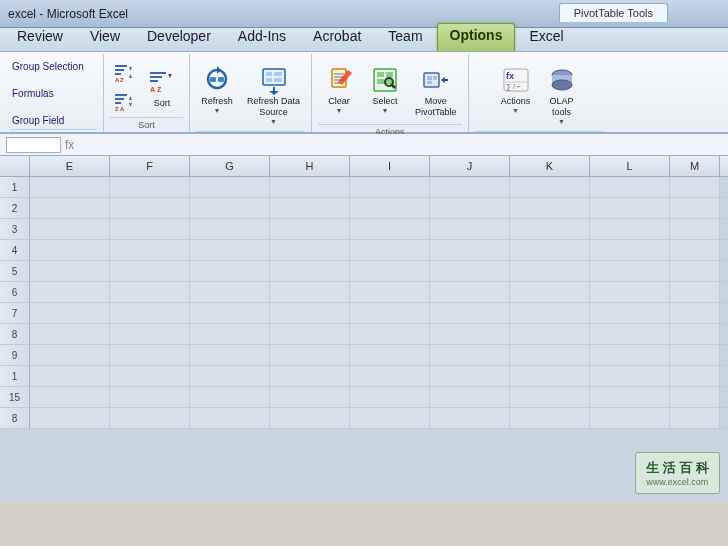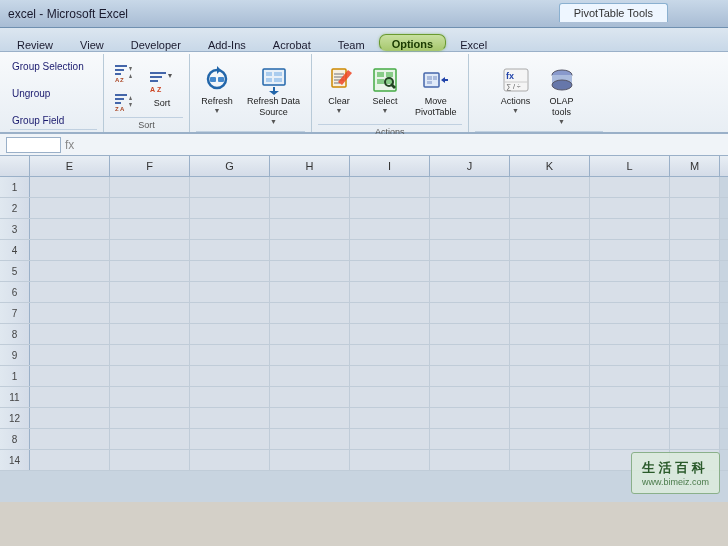--- a/index.html
+++ b/index.html
@@ -25,37 +25,36 @@
     .ribbon-tabs {
       background: linear-gradient(to bottom, #dce6f0, #c8d8e8);
       height: 24px;
       display: flex;
       align-items: flex-end;
       padding-left: 4px;
       border-bottom: 1px solid #9ab0c8;
       position: relative;
     }
     .ribbon-tab {
-      padding: 3px 12px 0;
-      font-size: 11px;
+      padding: 3px 12px 7px;
+      font-size: 14px;
       color: #1a1a2e;
       cursor: pointer;
       border: 1px solid transparent;
       border-bottom: none;
       border-radius: 3px 3px 0 0;
       background: transparent;
       margin-right: 1px;
     }
     .ribbon-tab.active {
       background: linear-gradient(to bottom, #ffffff, #f0f4f8);
       border-color: #9ab0c8;
       border-bottom: 1px solid #f0f4f8;
       font-weight: 600;
       color: #000;
-      border-radius: 7px;
     }
     .ribbon-tab.highlighted {
       background: linear-gradient(to bottom, #c8e0a0, #a8c870);
       border-color: #6a9a30;
       border-bottom: 1px solid #a8c870;
       font-weight: 600;
       color: #1a3a00;
       box-shadow: 0 0 3px rgba(80,150,0,0.4);
     }
 
@@ -252,21 +251,21 @@
   </div>
 
   <div class="ribbon">
 
     <div class="ribbon-group" style="min-width:100px; align-items:flex-start;">
       <div class="ribbon-group-content" style="flex-direction:column; align-items:flex-start; gap:14px;">
         <div class="group-item">
           <span>Group Selection</span>
         </div>
         <div class="group-item">
-          <span>Ungroup</span>
+          <span>Formulas</span>
         </div>
         <div class="group-item">
           <span>Group Field</span>
         </div>
       </div>
       <div class="ribbon-group-label">Group</div>
     </div>
 
     <div class="ribbon-group" style="min-width:80px;">
       <div class="ribbon-group-content" style="gap:3px; align-items:center;">
@@ -559,68 +558,44 @@
           <div class="grid-cell" style="width: 80px;"></div>
           <div class="grid-cell" style="width: 80px;"></div>
           <div class="grid-cell" style="width: 80px;"></div>
           <div class="grid-cell" style="width: 80px;"></div>
           <div class="grid-cell" style="width: 80px;"></div>
           <div class="grid-cell" style="width: 80px;"></div>
           <div class="grid-cell" style="width: 80px;"></div>
           <div class="grid-cell" style="width: 50px;"></div>
         </div>
         <div class="grid-row">
-          <div class="row-num">11</div>
-          <div class="grid-cell" style="width: 80px;"></div>
-          <div class="grid-cell" style="width: 80px;"></div>
-          <div class="grid-cell" style="width: 80px;"></div>
-          <div class="grid-cell" style="width: 80px;"></div>
-          <div class="grid-cell" style="width: 80px;"></div>
-          <div class="grid-cell" style="width: 80px;"></div>
-          <div class="grid-cell" style="width: 80px;"></div>
-          <div class="grid-cell" style="width: 80px;"></div>
-          <div class="grid-cell" style="width: 50px;"></div>
-        </div>
-        <div class="grid-row">
-          <div class="row-num">12</div>
+          <div class="row-num">15</div>
           <div class="grid-cell" style="width: 80px;"></div>
           <div class="grid-cell" style="width: 80px;"></div>
           <div class="grid-cell" style="width: 80px;"></div>
           <div class="grid-cell" style="width: 80px;"></div>
           <div class="grid-cell" style="width: 80px;"></div>
           <div class="grid-cell" style="width: 80px;"></div>
           <div class="grid-cell" style="width: 80px;"></div>
           <div class="grid-cell" style="width: 80px;"></div>
           <div class="grid-cell" style="width: 50px;"></div>
         </div>
         <div class="grid-row">
           <div class="row-num">8</div>
-          <div class="grid-cell" style="width: 80px;"></div>
-          <div class="grid-cell" style="width: 80px;"></div>
-          <div class="grid-cell" style="width: 80px;"></div>
-          <div class="grid-cell" style="width: 80px;"></div>
-          <div class="grid-cell" style="width: 80px;"></div>
-          <div class="grid-cell" style="width: 80px;"></div>
-          <div class="grid-cell" style="width: 80px;"></div>
-          <div class="grid-cell" style="width: 80px;"></div>
-          <div class="grid-cell" style="width: 50px;"></div>
-        </div>
-        <div class="grid-row">
-          <div class="row-num">14</div>
           <div class="grid-cell" style="width: 80px;"></div>
           <div class="grid-cell" style="width: 80px;"></div>
           <div class="grid-cell" style="width: 80px;"></div>
           <div class="grid-cell" style="width: 80px;"></div>
           <div class="grid-cell" style="width: 80px;"></div>
           <div class="grid-cell" style="width: 80px;"></div>
           <div class="grid-cell" style="width: 80px;"></div>
           <div class="grid-cell" style="width: 80px;"></div>
           <div class="grid-cell" style="width: 50px;"></div>
         </div>
       </div>
   </div>
 
   <div class="watermark">
     <div>生 活 百 科</div>
-    <div class="watermark-sub">www.bimeiz.com</div>
+    <div class="watermark-sub">www.excel.com</div>
   </div>
 
 </div>
 
 </body></html>

